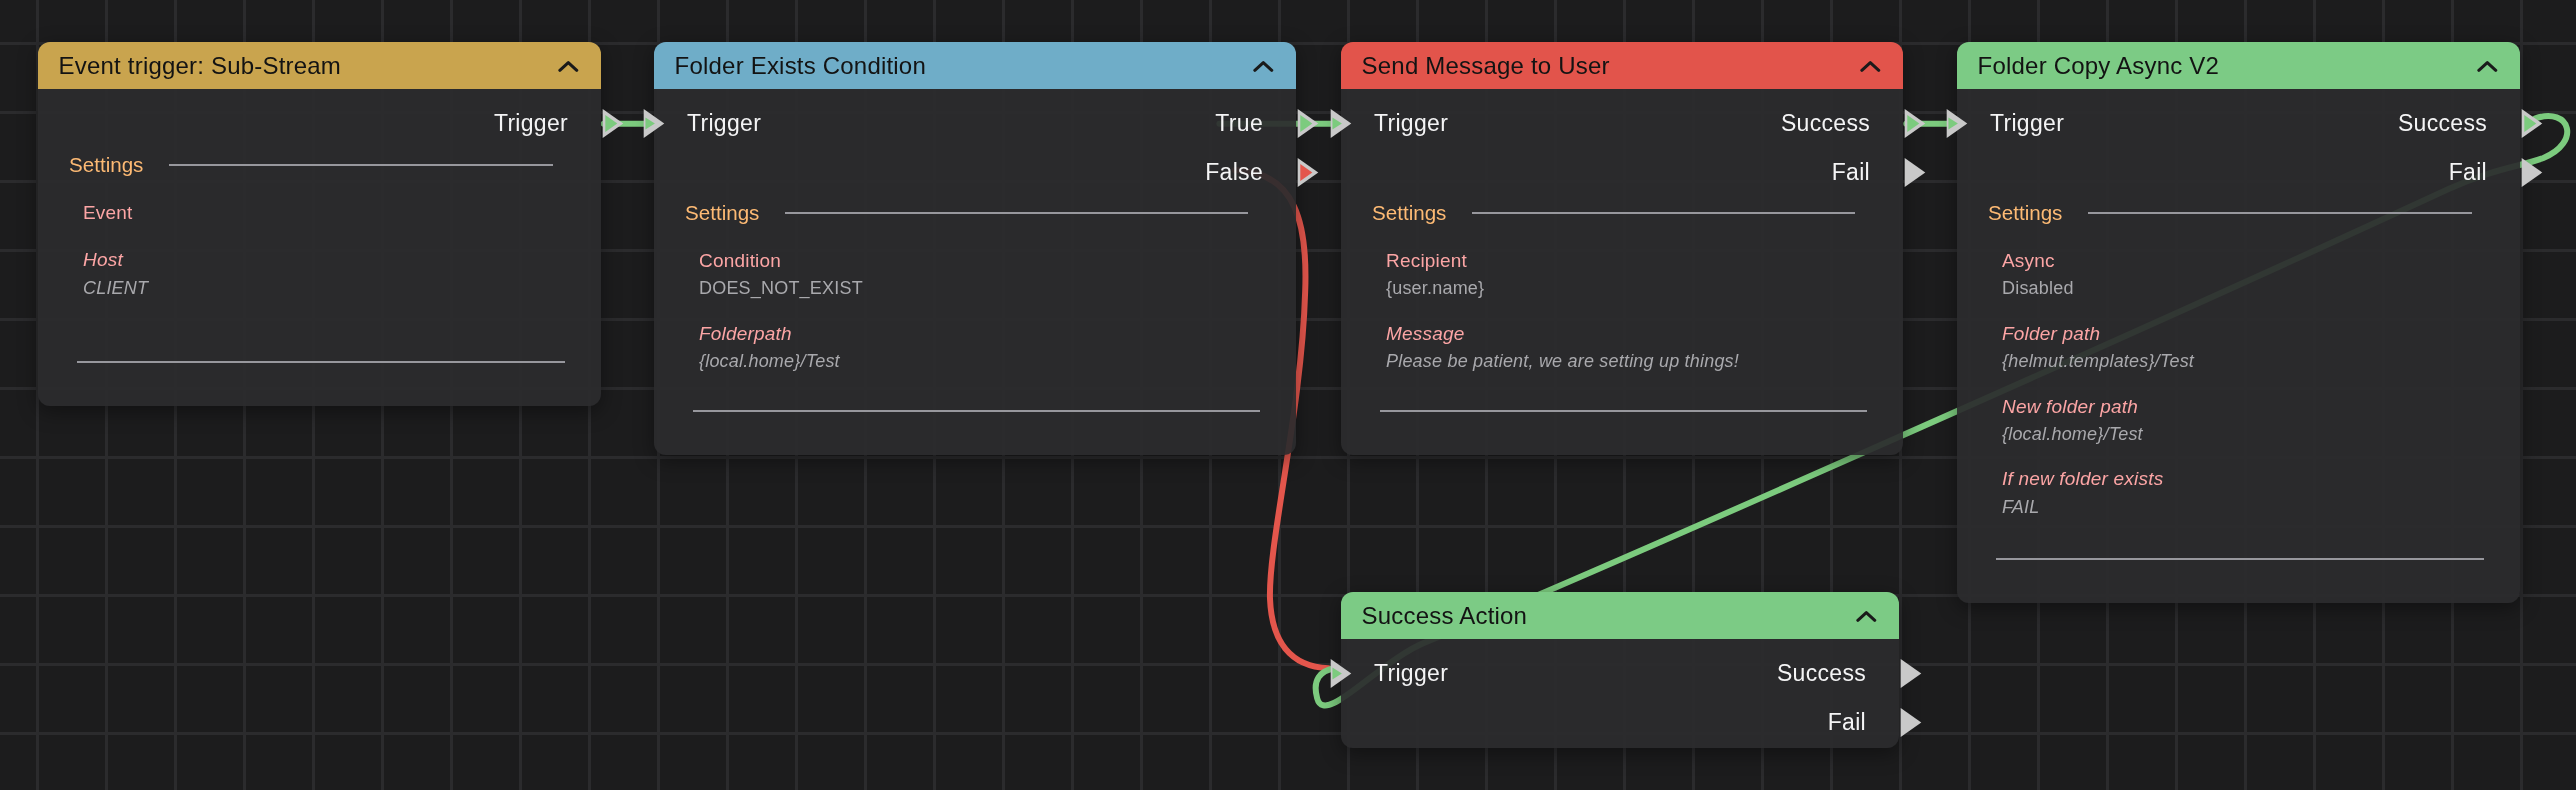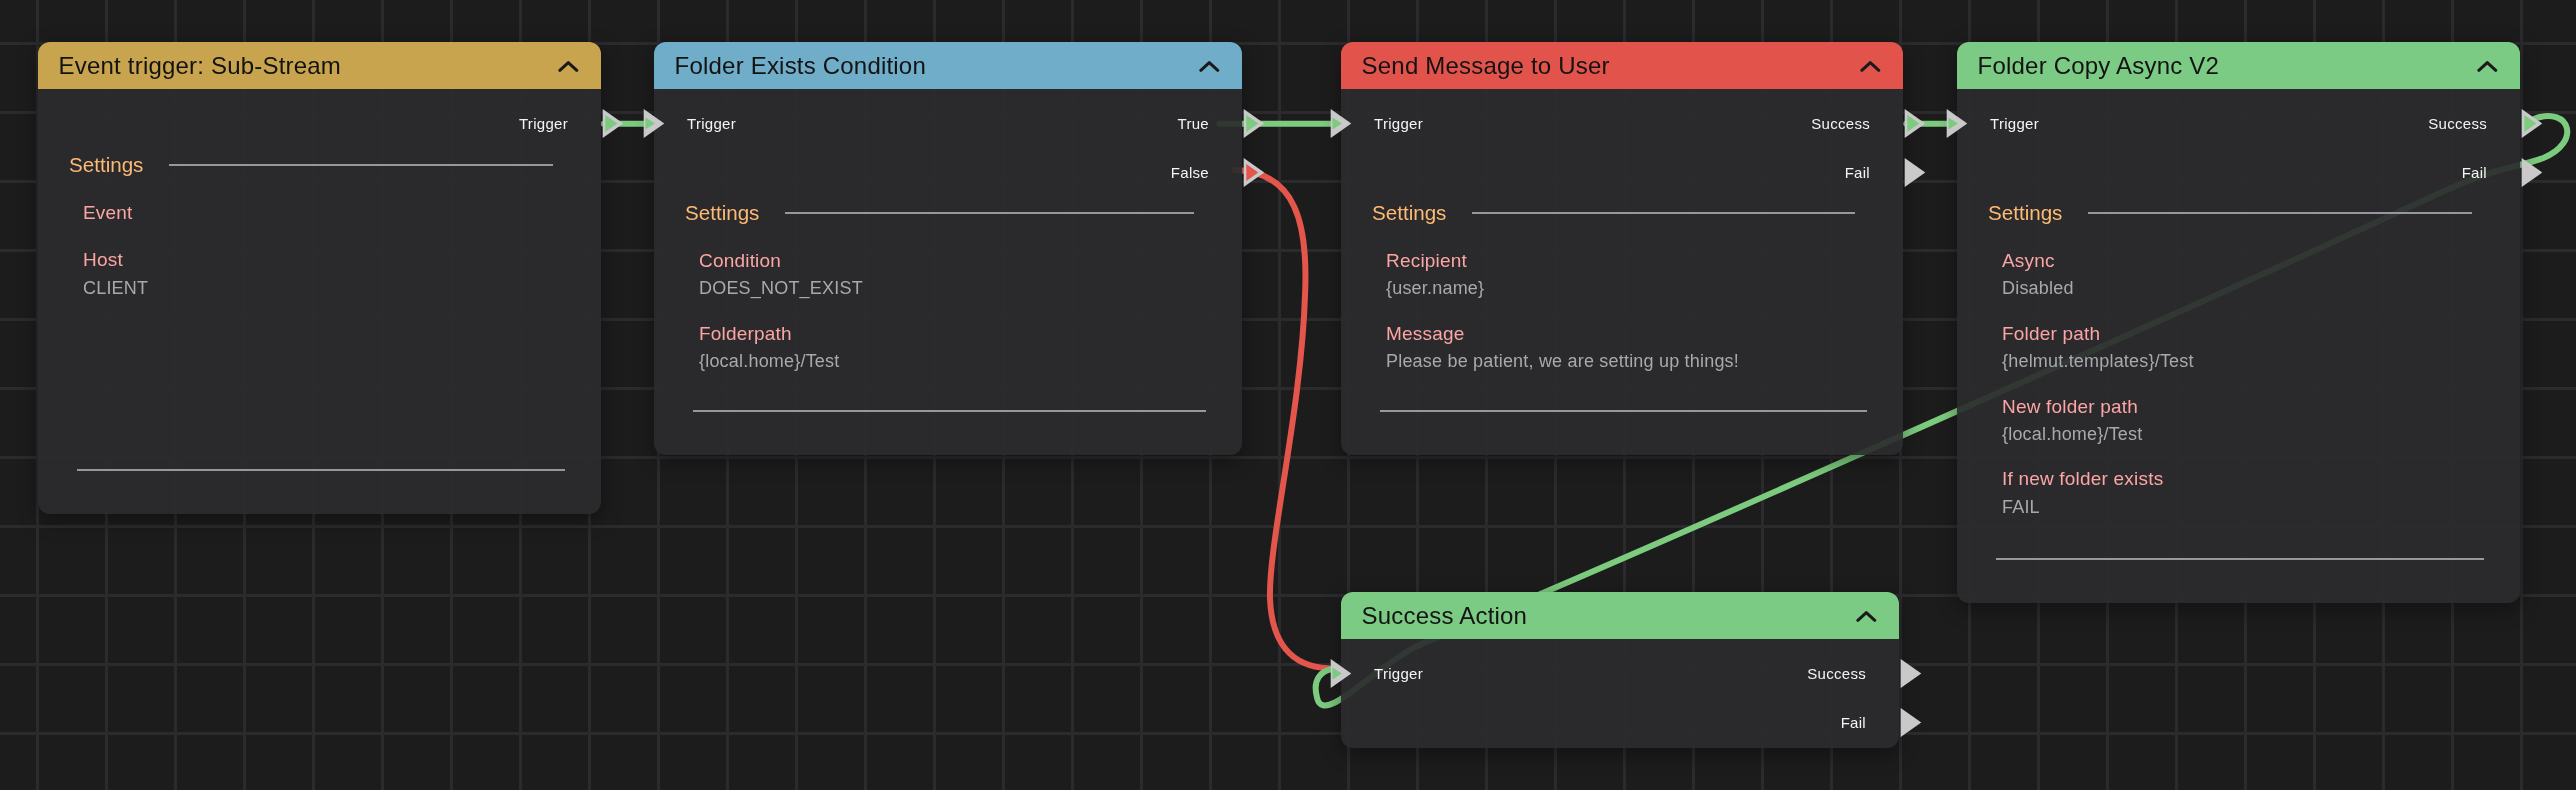--- a/index.html
+++ b/index.html
@@ -32,52 +32,52 @@
     box-sizing:border-box;
   }
   .body.pad-tworow{padding-top:111px;}
   .body.pad-onerow{padding-top:63px;}
 
   .port{position:absolute;height:33px;display:flex;align-items:center;z-index:3;}
   .port.r0{top:65px;}
   .port.r1{top:114px;}
   .port.in{left:0;padding-left:33px;}
   .port.out{right:0;padding-right:33px;}
-  .plabel{font-size:15px;color:#f4f4f5;letter-spacing:0.3px;line-height:33px;}
+  .plabel{font-size:23px;color:#f4f4f5;letter-spacing:0.3px;line-height:33px;}
   .arrow{position:absolute;top:0;}
   .port.in  .arrow{left:-12px;}
   .port.out .arrow{right:-24px;}
   .arrow .outer{fill:#c9c9c9;}
 
   .settings{display:flex;align-items:center;margin:0 48px 0 31px;height:26px;}
   .slabel{font-size:20.6px;color:#fdba74;margin-right:26px;line-height:26px;}
   .sline{flex:1;height:1.7px;background:#97979d;}
 
   .fields{margin-top:22px;}
   .field{margin:0 48px 0 45px;}
-  .field + .field{margin-top:21.4px;}
+  .field + .field{margin-top:21.4px;font-style:italic;}
   .flabel{font-size:19px;color:#fca5a5;line-height:26px;letter-spacing:0.2px;}
   .fvalue{font-size:18px;color:#a9a9ad;line-height:22px;margin-top:3.4px;letter-spacing:0.2px;}
 
   .bottom-rule{position:absolute;left:39px;right:36px;bottom:43px;height:1.7px;background:#97979d;}
 </style>
 </head>
 <body>
 
 <div class="canvas">
 
   <svg class="wires" width="2576" height="791" viewBox="0 0 3004 922">
     <path d="M 704 144 L 766 144" stroke="#7ccb7e"></path>
     <path d="M 1422 144 L 1568 144" stroke="#7ccb7e"></path>
     <path d="M 2223 144 L 2286 144" stroke="#7ccb7e"></path>
     <path d="M 1440 198 C 1512 200 1525 262 1522 340 C 1518 478 1479 632 1481 698 C 1483 747 1504 777 1549 779" stroke="#e4564c"></path>
     <path d="M 2956 138 C 2998 124 3010 166 2966 184 C 2940 194 2908 196 2856 220 C 2480 394 1800 694 1664 748 C 1608 770 1545 848 1536 814 C 1530 792 1540 782 1556 779" stroke="#7ccb7e"></path>
   </svg>
 
-  <div class="node" style="left:38px;top:42px;width:563px;height:472px">
+  <div class="node" style="left:38px;top:42px;width:563px;height:364px">
     <div class="header" style="background: rgb(201, 164, 78);">
       <span class="title">Event trigger: Sub-Stream</span>
       <svg class="chev" viewBox="0 0 24 13">
           <polyline points="2,11 12,2 22,11"></polyline>
         </svg>
     </div>
     <div class="body pad-onerow">
       <div class="settings">
         <span class="slabel">Settings</span>
           <span class="sline"></span>
@@ -95,21 +95,21 @@
     </div>
     <div class="port out r0">
       <span class="plabel">Trigger</span>
       <svg class="arrow" width="24" height="33" viewBox="0 0 28 38">
         <polygon class="outer" points="2,2 26,19 2,36"></polygon>
         <polygon points="5,9 19,19 5,29" fill="#7ccb7e"></polygon>
       </svg>
     </div>
   </div>
 
-  <div class="node" style="left:654px;top:42px;width:588px;height:413px">
+  <div class="node" style="left:654px;top:42px;width:642px;height:413px">
     <div class="header" style="background: rgb(111, 173, 200);">
       <span class="title">Folder Exists Condition</span>
       <svg class="chev" viewBox="0 0 24 13">
           <polyline points="2,11 12,2 22,11"></polyline>
         </svg>
     </div>
     <div class="body pad-tworow">
       <div class="settings">
         <span class="slabel">Settings</span>
           <span class="sline"></span>

